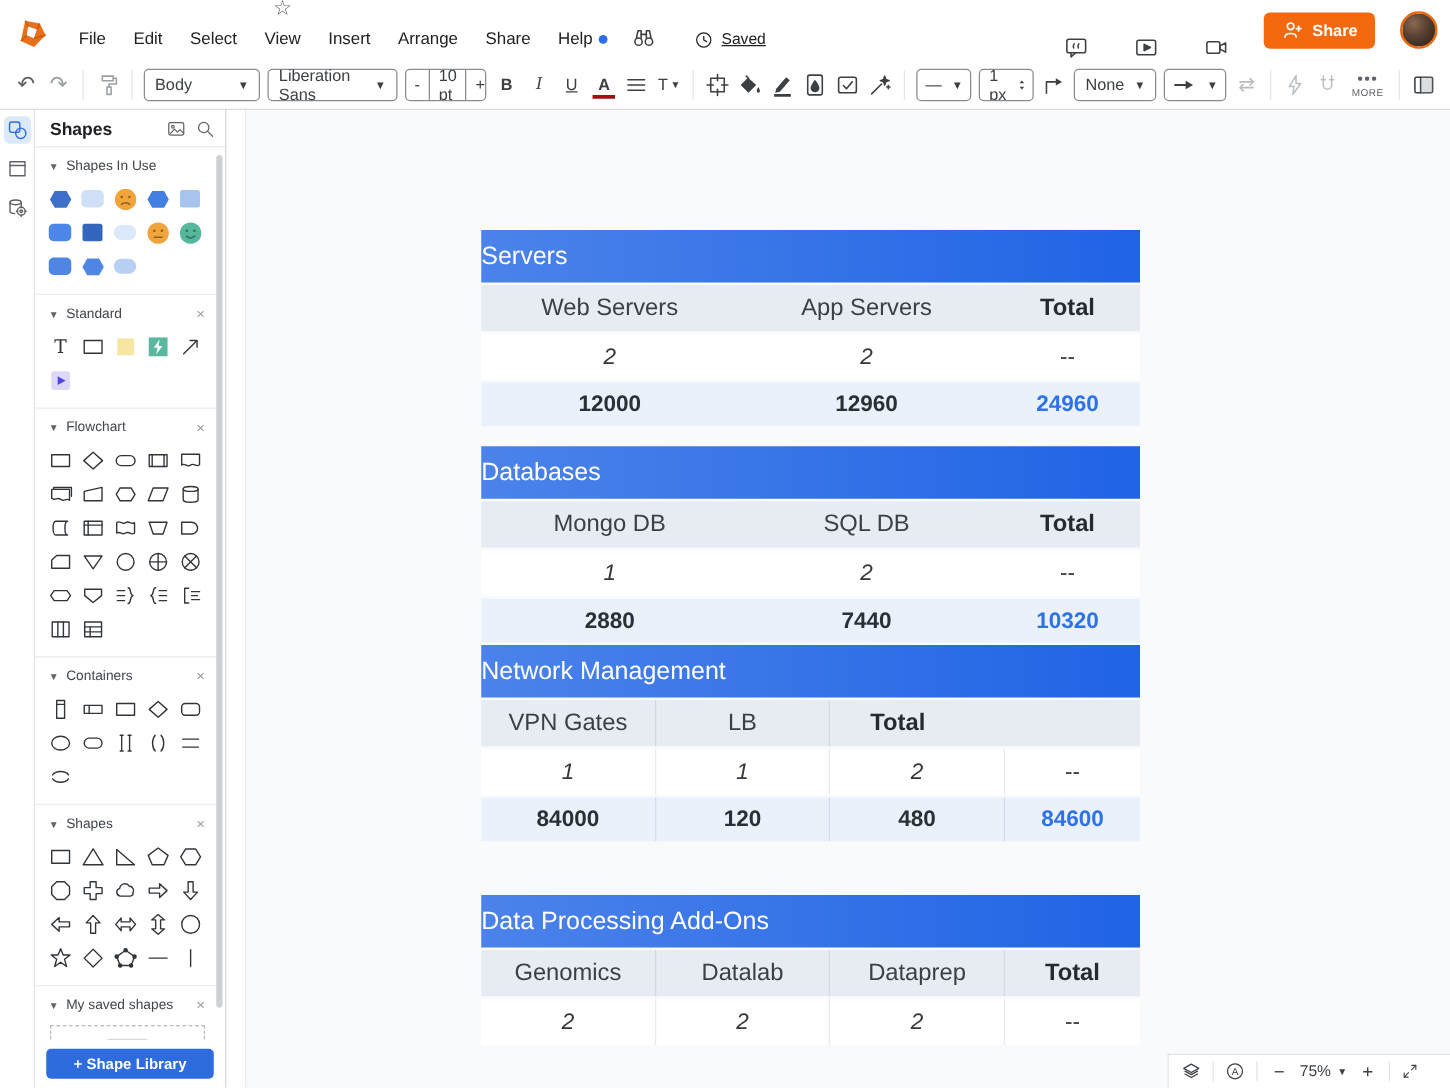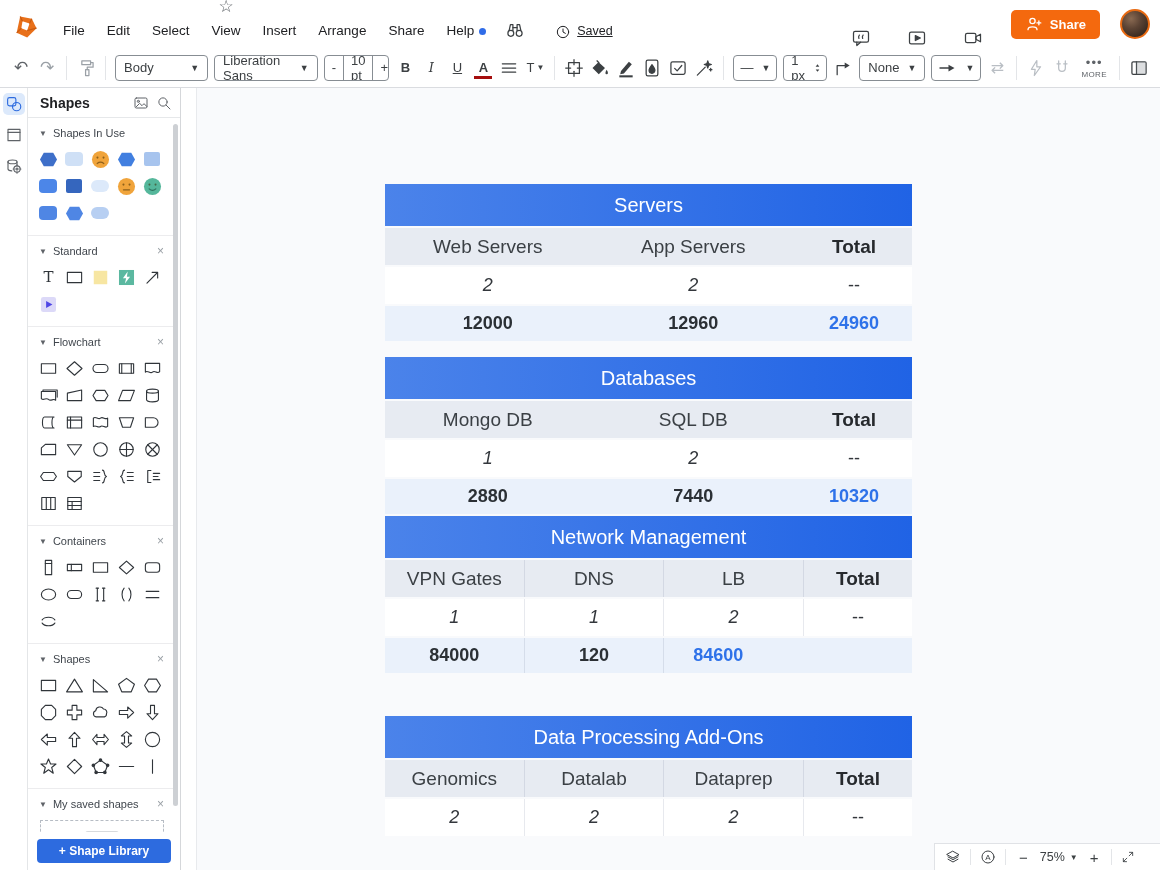--- a/index.html
+++ b/index.html
@@ -100,21 +100,21 @@
     font-family:"Liberation Sans", sans-serif; }
   .scrollbar { position:absolute; right:2px; top:36px; width:5px; height:682px;
     background:#cdd0d4; border-radius:3px; cursor:grab; }
 
   
   #canvas { position:absolute; left:182px; top:88px; right:0; bottom:0; background:#fff; }
   #page { position:absolute; left:14px; top:0; right:0; bottom:0;
     background:#f9fafc; border-left:1px solid #e8eaed; }
 
   .dtable { position:absolute; left:188px; width:527px; font-size:18px; cursor:move; }
-  .t-title { height:42px; line-height:42px; text-align:center; color:#fff;
+  .t-title { height:42px; line-height:42px; color:#fff;
     font-size:20px; background:linear-gradient(90deg,#4B83EA,#2063E5); }
   .t-row { display:flex; margin-top:2px; }
   .t-row > div { display:flex; align-items:center; justify-content:center; }
   .t-head { background:#E7EBF2; color:#3B4045; font-size:19px; height:37px; }
   .t-count { background:#FFFFFF; height:37px; font-style:italic; color:#33373c; }
   .t-count .noit { font-style:normal; }
   .t-total { background:#EAF1FB; height:35px; font-weight:bold; color:#2b3035; }
   .t-total .blue { color:#2E72E9; }
   .t-head .bold { font-weight:bold; color:#26292d; }
   .c3a { width:39%; } .c3b { width:39%; } .c3c { width:22%; }
@@ -919,33 +919,33 @@
         <div class="c3a">2880</div>
         <div class="c3b">7440</div>
         <div class="c3c blue">10320</div>
       </div>
     </div>
 
     <div class="dtable t4" style="top:428px">
       <div class="t-title">Network Management</div>
       <div class="t-row t-head">
         <div class="c4a">VPN Gates</div>
-        <div class="c4b">DNS</div>
         <div class="c4c">LB</div>
         <div class="c4d bold">Total</div>
       </div>
       <div class="t-row t-count">
         <div class="c4a">1</div>
         <div class="c4b">1</div>
         <div class="c4c">2</div>
         <div class="c4d noit">--</div>
       </div>
       <div class="t-row t-total">
         <div class="c4a">84000</div>
         <div class="c4b">120</div>
+        <div class="c4c">480</div>
         <div class="c4d blue">84600</div>
       </div>
     </div>
 
     <div class="dtable t4" style="top:628px">
       <div class="t-title">Data Processing Add-Ons</div>
       <div class="t-row t-head">
         <div class="c4a">Genomics</div>
         <div class="c4b">Datalab</div>
         <div class="c4c">Dataprep</div>

